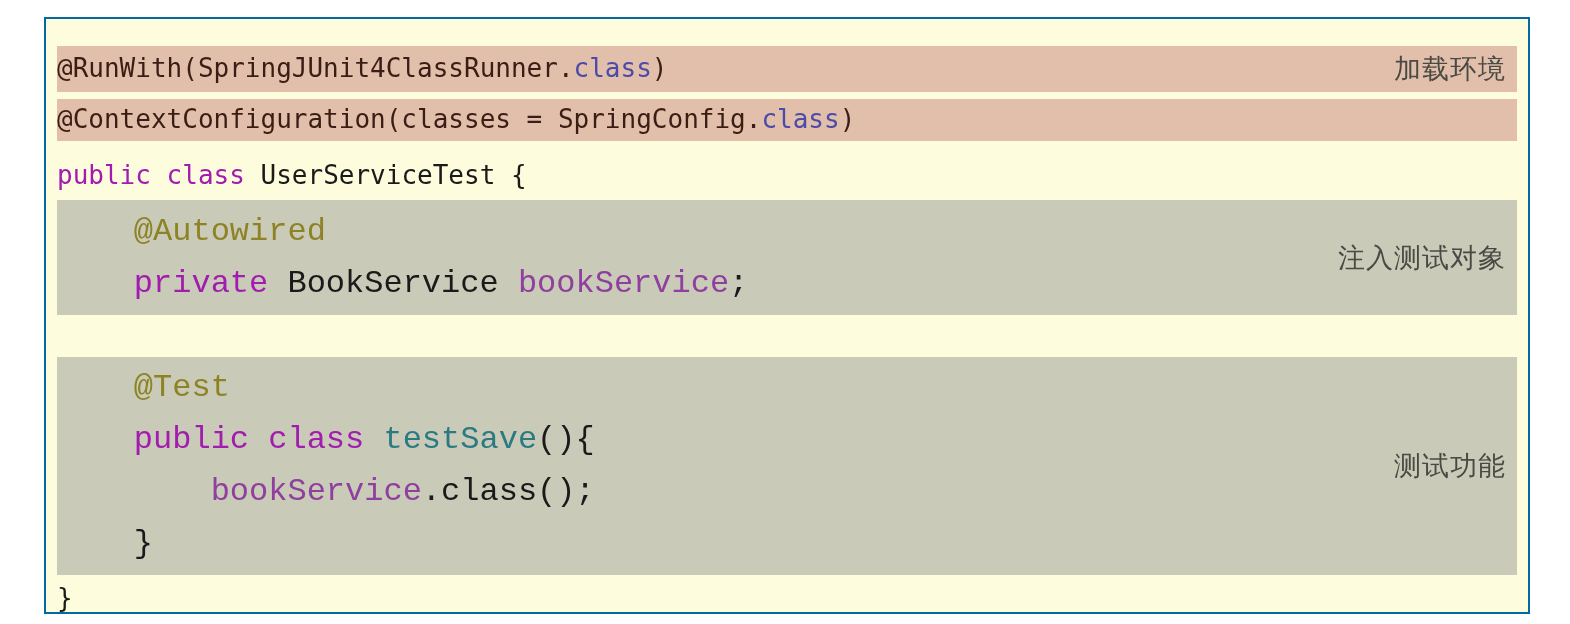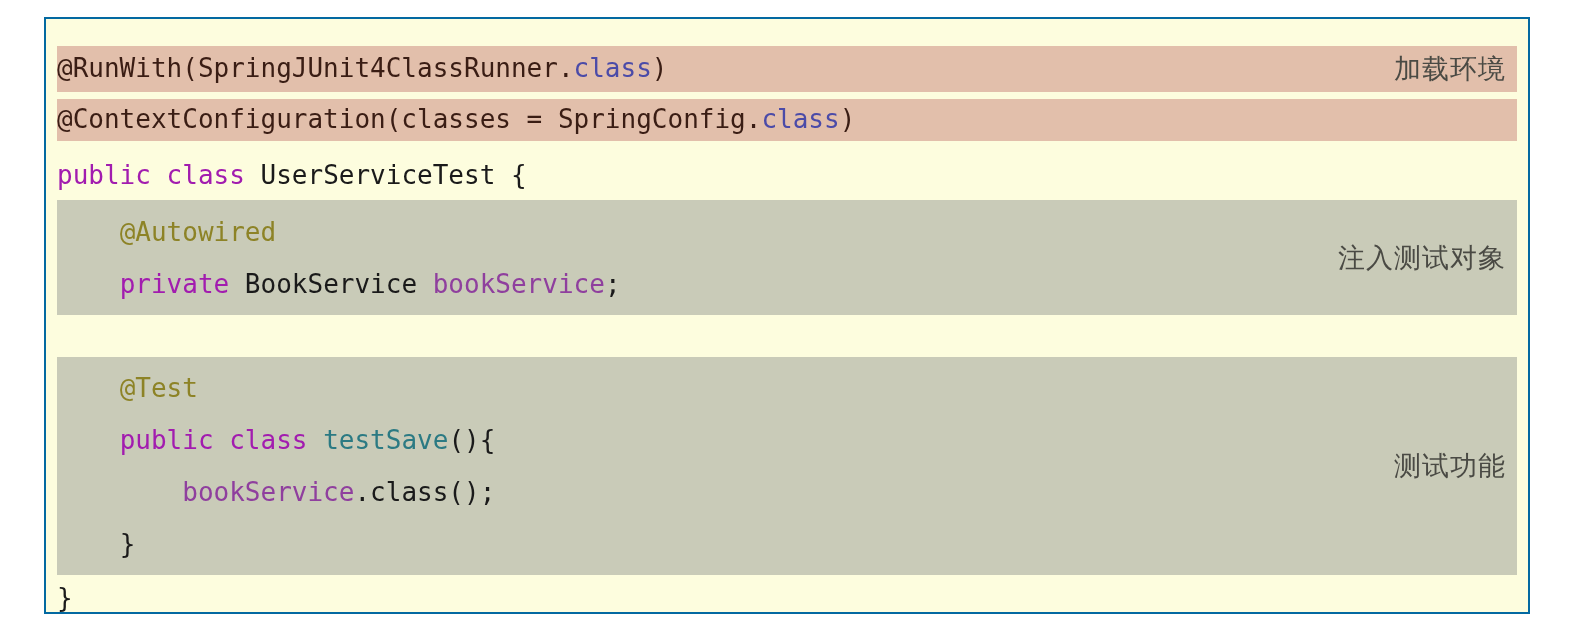--- a/index.html
+++ b/index.html
@@ -101,23 +101,24 @@
   .multi .lines {
     position: relative;
     z-index: 1;
     padding-left: 11px;
     height: 100%;
     display: flex;
     flex-direction: column;
     justify-content: center;
   }
   .multi .line {
-    font-size: 26px;
+    font-size: 32px;
     line-height: 52px;
     white-space: pre;
+    font-family: Liberation Mono, monospace;
   }
   #block-inject .lines { justify-content: center; }
   #block-test  .lines  { justify-content: center; }
 </style>
 </head>
 <body>
 
 <div id="code-card">
 
   <div class="code-row" id="row-runwith">

